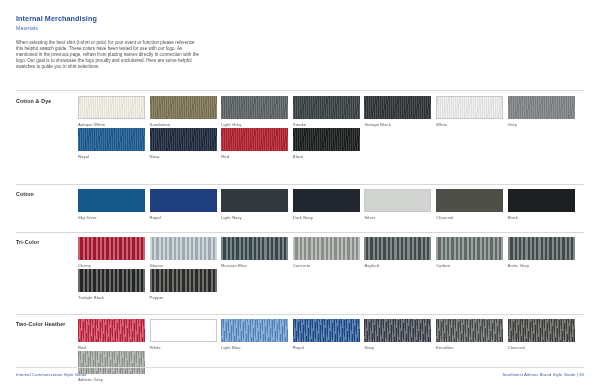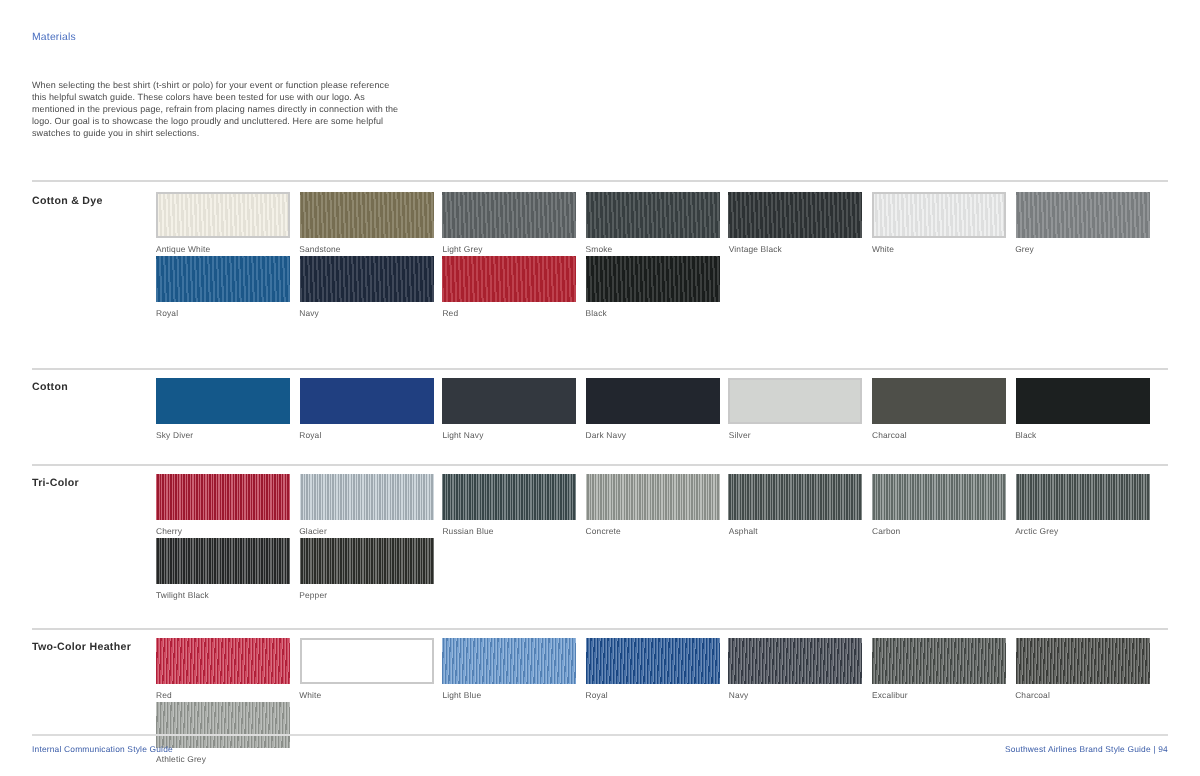--- a/index.html
+++ b/index.html
@@ -74,20 +74,21 @@
   .footer-rule{position:absolute;left:16px;top:367px;width:568px;height:1px;background:#dcdcdc;}
   .foot-l{position:absolute;left:16px;top:372px;font-size:4.2px;color:#3a5ca8;letter-spacing:.1px;}
   .foot-r{position:absolute;right:16px;top:372px;font-size:4.2px;color:#3a5ca8;letter-spacing:.1px;}
 </style>
 </head>
 <body>
 
 <div class="page">
 
   <div class="header">
+    <div class="title">Internal Merchandising</div>
     <div class="subtitle">Materials</div>
   </div>
 
   <div class="intro">
     <p>When selecting the best shirt (t-shirt or polo) for your event or function please reference this helpful swatch guide. These colors have been tested for use with our logo. As mentioned in the previous page, refrain from placing names directly in connection with the logo. Our goal is to showcase the logo proudly and uncluttered. Here are some helpful swatches to guide you in shirt selections.</p>
   </div>
 
   <div id="sections-host">
       <div class="sec-rule" style="top: 90px;"></div>
       <div class="sec-label" style="top: 98px;">Cotton &amp; Dye</div>

